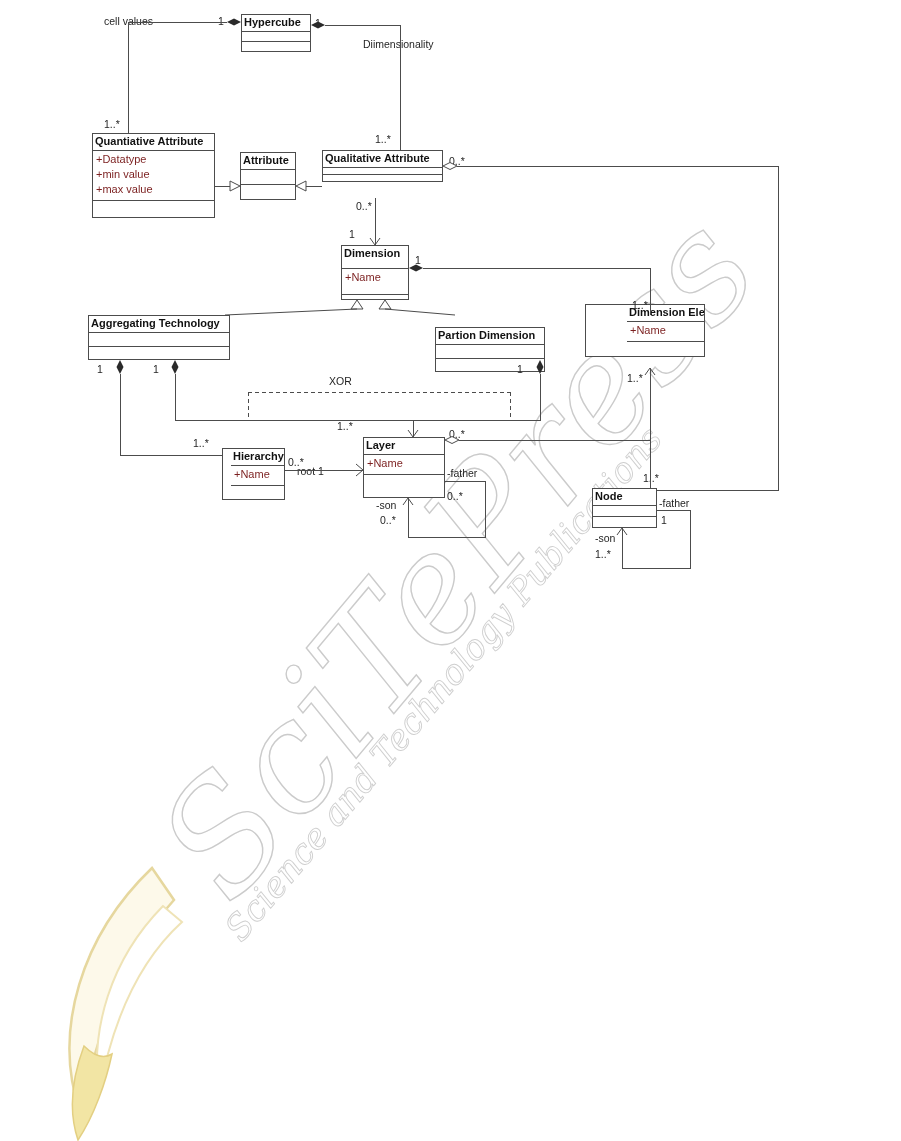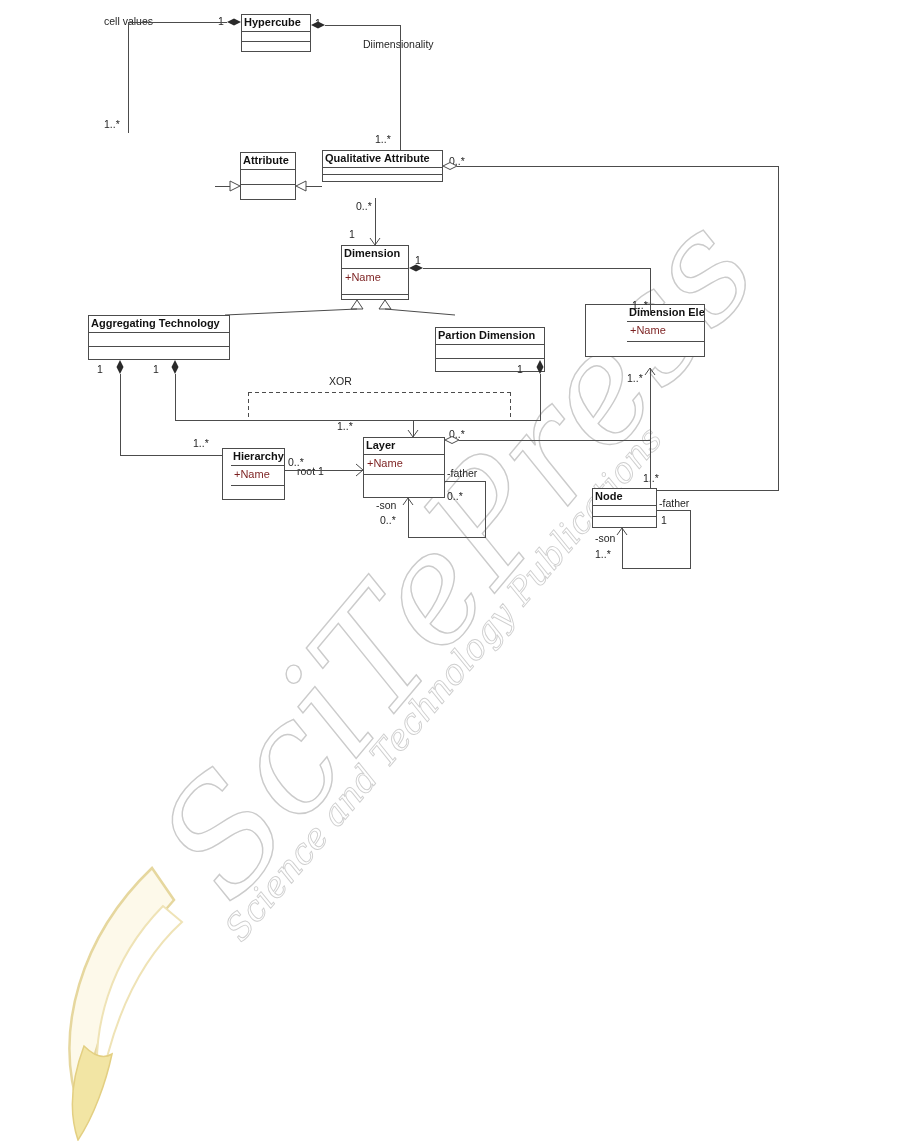--- a/index.html
+++ b/index.html
@@ -47,20 +47,29 @@
       <path d="M152,868 C82,935 52,1030 80,1112 C98,1030 126,952 174,900 Z" fill="#fdf9ea" stroke="#e6d79e" stroke-width="2.5"></path>
       <path d="M163,906 C110,960 90,1030 99,1094 C112,1022 138,962 182,922 Z" fill="#ffffff" stroke="#efe3b6" stroke-width="2"></path>
       <path d="M84,1046 C72,1078 68,1110 78,1140 C94,1116 106,1082 112,1054 C102,1060 92,1054 84,1046 Z" fill="#f2e5a4" stroke="#e3cf82" stroke-width="1.5"></path>
     </g>
   </svg>
 
   <div id="canvas" class="layer-abs">
       <div class="uml-class" style="left: 241px; top: 14px; width: 70px; height: 38px;">
         <div class="hdr">Hypercube</div>
         <div class="empty-comp"></div>
+        <div class="empty-comp"></div>
+      </div>
+      <div class="uml-class" style="left: 92px; top: 133px; width: 123px; height: 85px;">
+        <div class="hdr">Quantiative Attribute</div>
+        <div class="attrs" style="color: rgb(123, 31, 31);">
+          <div class="attr-row">+Datatype</div>
+          <div class="attr-row">+min value</div>
+          <div class="attr-row">+max value</div>
+        </div>
         <div class="empty-comp"></div>
       </div>
       <div class="uml-class" style="left: 240px; top: 152px; width: 56px; height: 48px;">
         <div class="hdr">Attribute</div>
         <div class="empty-comp"></div>
         <div class="empty-comp"></div>
       </div>
       <div class="uml-class" style="left: 322px; top: 150px; width: 121px; height: 32px;">
         <div class="hdr">Qualitative Attribute</div>
         <div class="empty-comp"></div>

